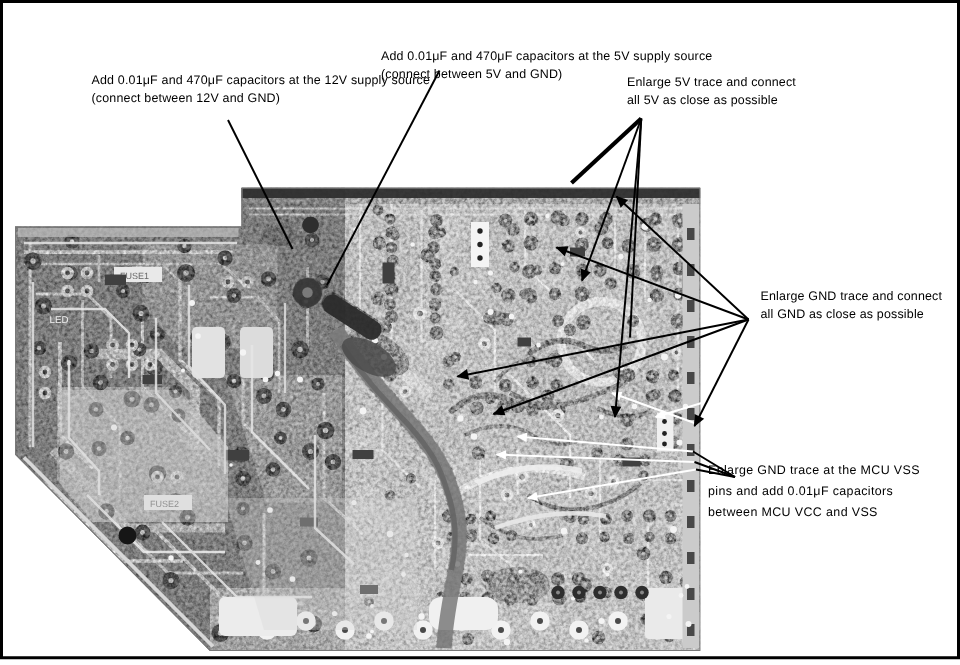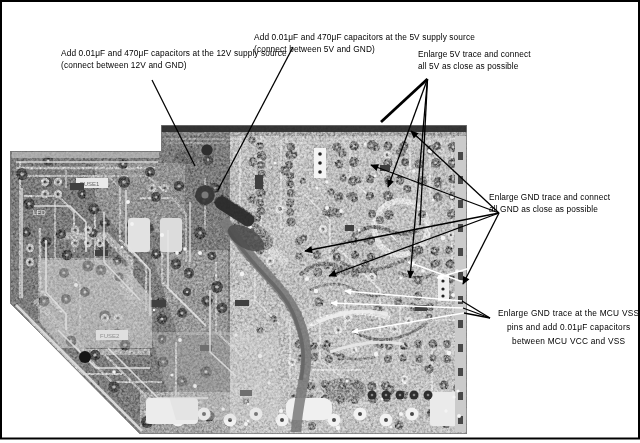--- a/index.html
+++ b/index.html
@@ -872,14 +872,14 @@
 <line x1="490" y1="318" x2="463" y2="308" stroke="#000" stroke-width="1.3"></line>
 <line x1="490" y1="318" x2="464" y2="313" stroke="#000" stroke-width="1.3"></line>
   </svg>
 
 <div class="lbl" style="left:254px;top:14.5px;margin-top:16px;">Add 0.01μF and 470μF capacitors at the 5V supply source<br>(connect between 5V and GND)</div>
 
 <div class="lbl" style="left:25px;top:46.5px;margin-left:36px;">Add 0.01μF and 470μF capacitors at the 12V supply source<br>(connect between 12V and GND)</div>
 
 <div class="lbl" style="left:418px;top:48px;">Enlarge 5V trace and connect<br>all 5V as close as possible</div>
 
-<div class="lbl" style="left:489px;top:191px;">Enlarge GND trace and connect<br>all GND as close as possible</div>
-
-<div class="lbl" style="left:498px;top:305.5px;line-height:14.4px;letter-spacing:0.25px;text-align:center;">Enlarge GND trace at the MCU VSS<br>pins and add 0.01μF capacitors<br>between MCU VCC and VSS</div>
+<div class="lbl" style="left:507px;top:191px;">Enlarge GND trace and connect<br>all GND as close as possible</div>
+
+<div class="lbl" style="left:472px;top:305.5px;line-height:14.4px;letter-spacing:0.25px;">Enlarge GND trace at the MCU VSS<br>pins and add 0.01μF capacitors<br>between MCU VCC and VSS</div>
 </body></html>

